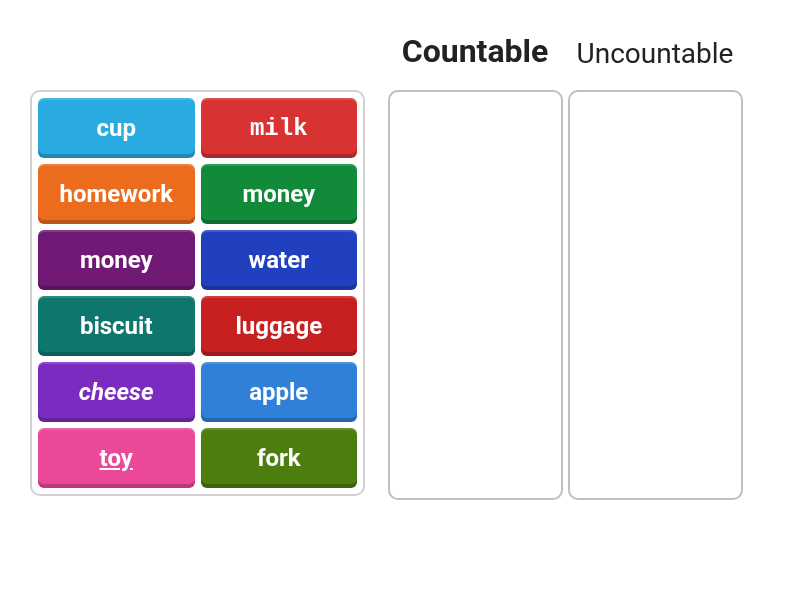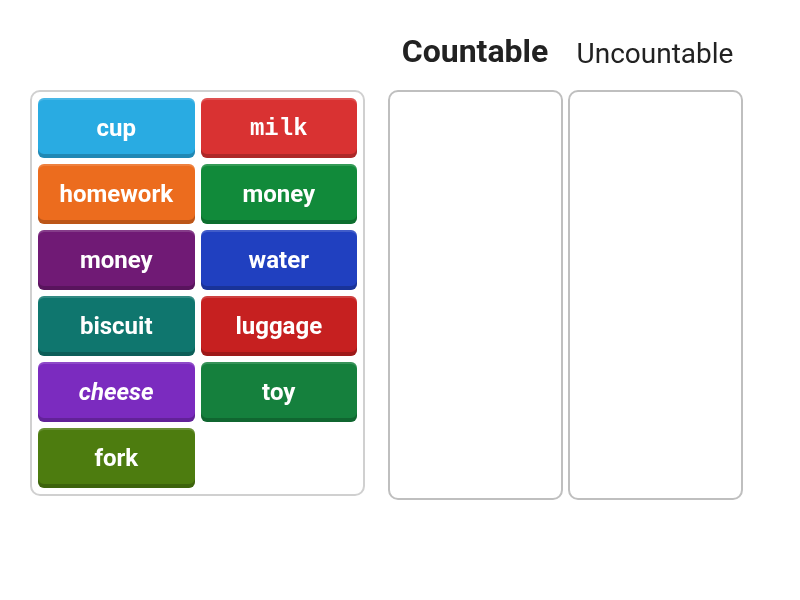--- a/index.html
+++ b/index.html
@@ -49,21 +49,21 @@
     .c-blue    { background: #29abe2; }
     .c-red     { background: #d93232; font-family: Liberation Mono, monospace; }
     .c-orange  { background: #ec6c1e; }
     .c-green   { background: #118a3a; }
     .c-magenta { background: #701a75; }
     .c-navy    { background: #2040c0; text-align: center; }
     .c-teal    { background: #0f766e; }
     .c-crimson { background: #c62020; text-align: center; }
     .c-purple  { background: #7b2bbf; font-style: italic; }
     .c-blue2   { background: #2f80d6; }
-    .c-pink    { background: #15803d; }
+    .c-pink    { background: #ec4899; text-decoration: underline; }
     .c-orange2 { background: #4d7c0f; }
     .right-side {
       display: flex;
       flex: 1;
       align-items: flex-end;
     }
     .drop-column {
       display: flex;
       flex-direction: column;
       align-items: center;
@@ -98,20 +98,21 @@
     <div class="tile-grid">
       <div class="tile c-blue">cup</div>
       <div class="tile c-red">milk</div>
       <div class="tile c-orange">homework</div>
       <div class="tile c-green">money</div>
       <div class="tile c-magenta">money</div>
       <div class="tile c-navy">water</div>
       <div class="tile c-teal">biscuit</div>
       <div class="tile c-crimson">luggage</div>
       <div class="tile c-purple">cheese</div>
+      <div class="tile c-blue2">apple</div>
       <div class="tile c-pink">toy</div>
       <div class="tile c-orange2">fork</div>
     </div>
   </div>
 
   <div class="right-side">
     <div class="drop-column">
       <div class="drop-header primary">Countable</div>
       <div class="drop-zone"></div>
     </div>

